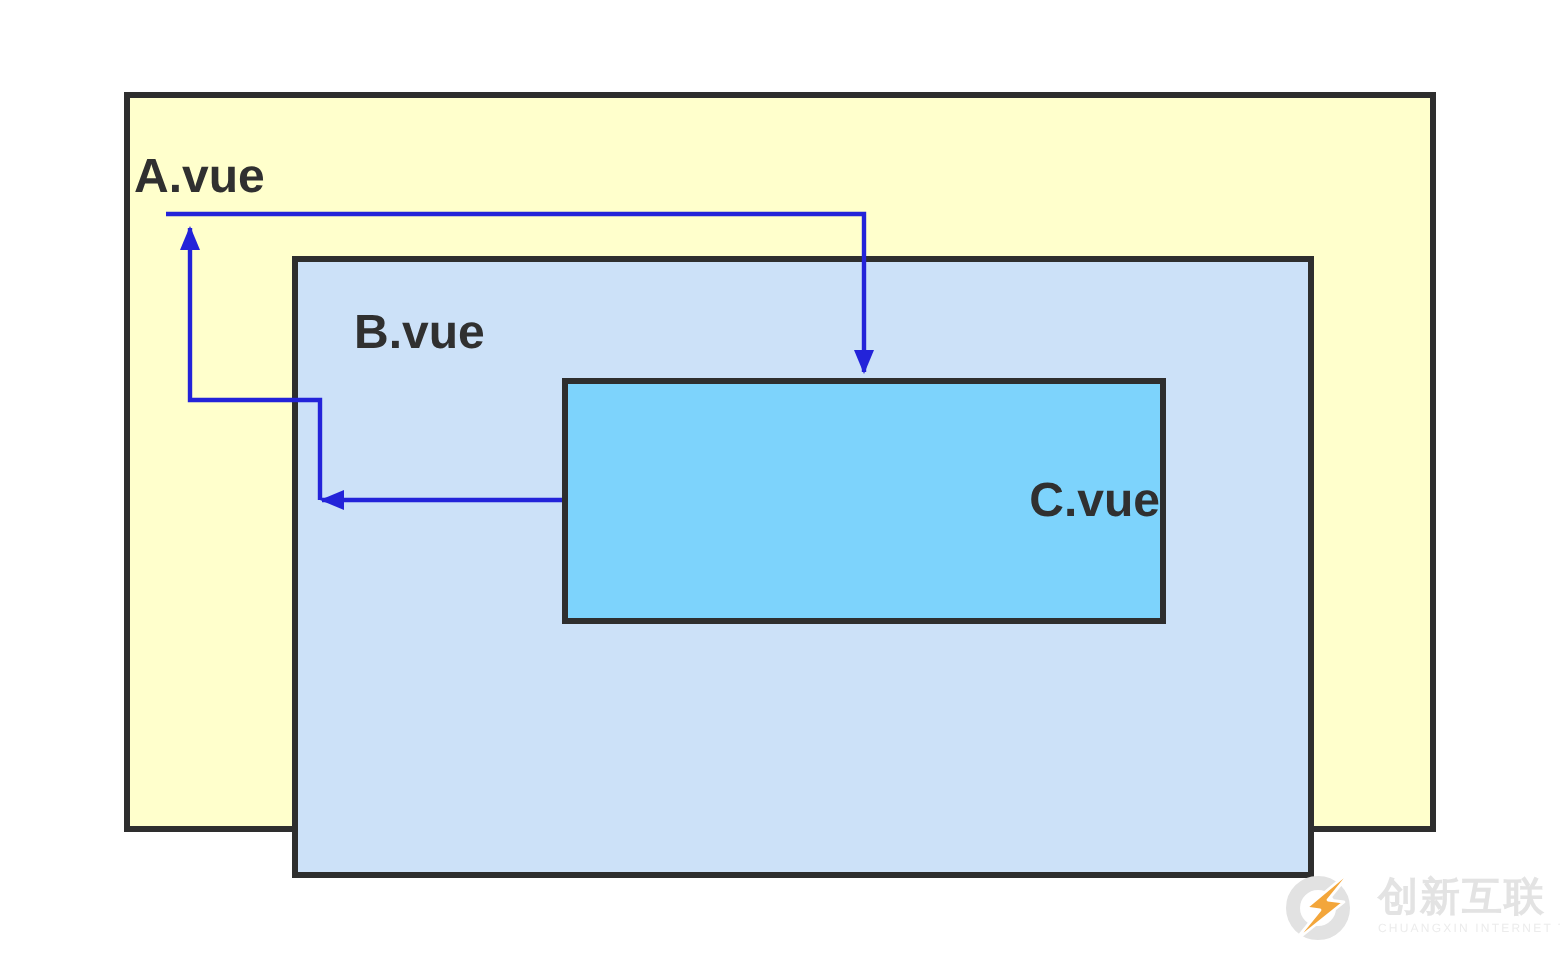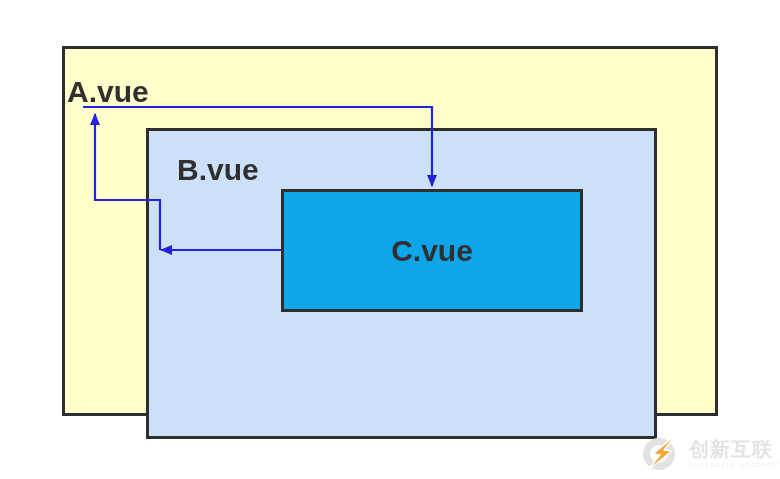--- a/index.html
+++ b/index.html
@@ -17,25 +17,25 @@
   .box-a {
     left: 62px; top: 46px; width: 656px; height: 370px;
     background: #ffffcc;
   }
   .box-b {
     left: 81px; top: 79px; width: 511px; height: 311px;
     background: #cce1f8;
   }
   .box-c {
     left: 132px; top: 58px; width: 302px; height: 123px;
-    background: #0ea5e9;
-    display: flex; align-items: center; justify-content: center;
+    background: #7dd3fc;
+    display: flex; align-items: center; justify-content: flex-end;
   }
   .node-label {
-    color: #303030; font-weight: bold; font-size: 30px;
+    color: #303030; font-weight: bold; font-size: 24px;
     line-height: 1; letter-spacing: 0px; white-space: nowrap;
   }
   .label-a { position: absolute; left: 2px; top: 28px; }
   .label-b { position: absolute; left: 28px; top: 24px; }
   .arrows {
     position: absolute; left: 0; top: 0;
     width: 780px; height: 479px; pointer-events: none;
   }
   .watermark {
     position: absolute; left: 636px; top: 431px;

